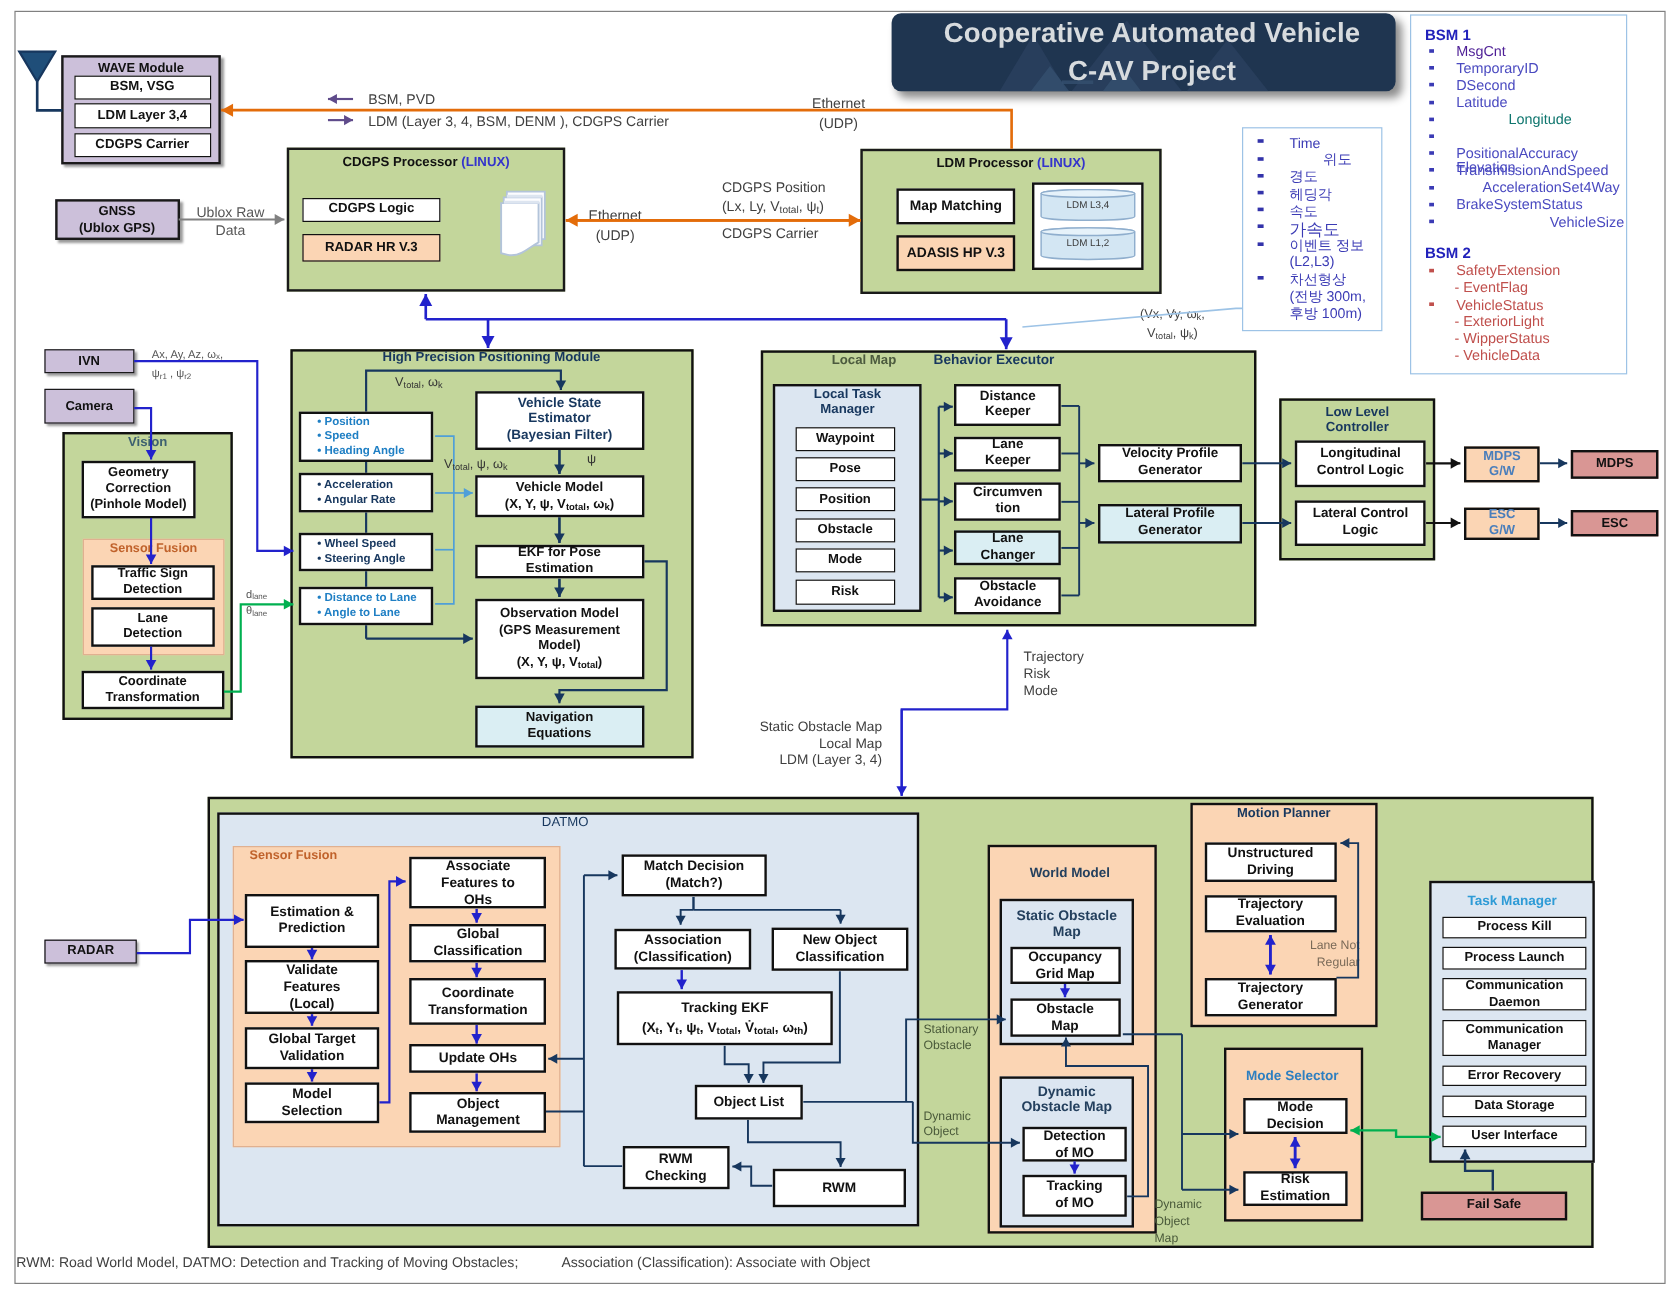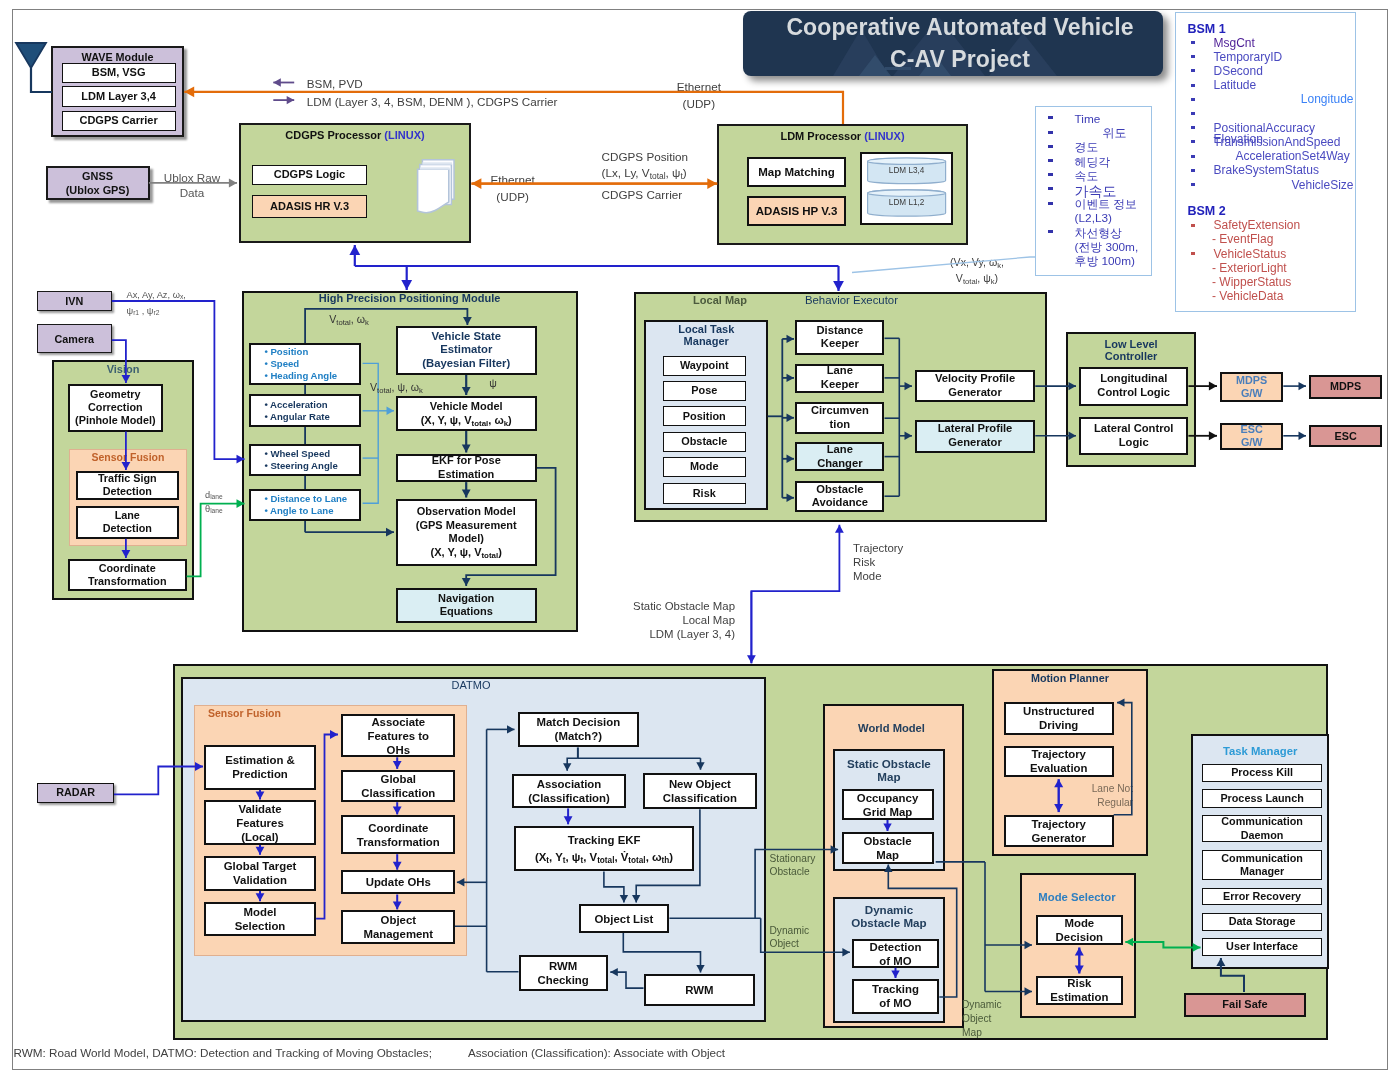--- a/index.html
+++ b/index.html
@@ -52,21 +52,21 @@
 <div class="b" style="left:45.5px;top:166px;width:104px;height:34px;background:#ccc0da;border:2.2px solid #1a1a1a;box-shadow:2.5px 2.5px 2px rgba(0,0,0,0.4);font-size:10.9px;font-weight:bold;color:#111;line-height:1.3;">
       <span>GNSS</span>
       <span>(Ublox GPS)</span>
     </div>
 <div class="grp" style="left:239px;top:123px;width:232px;height:120px;background:#c3d69b;border:2.6px solid #1a1a1a;"></div>
 <div class="t" style="left:239px;top:129px;width:232px;text-align:center;font-size:11.0px;font-weight:bold;color:#111;"><span>CDGPS Processor</span> <span style="color:#3333cc">(LINUX)</span></div>
 <div class="b" style="left:251.9px;top:165.2px;width:115.2px;height:19.6px;background:#fff;border:1.8px solid #111;font-size:11.0px;color:#111;line-height:1.23;font-weight:bold;">
 <span>CDGPS Logic</span>
 </div>
 <div class="b" style="left:251.9px;top:195px;width:115.2px;height:23.3px;background:#fbd5b4;border:1.8px solid #111;font-size:11.0px;color:#111;line-height:1.23;font-weight:bold;">
-<span>ADASIS HR V.3</span>
+<span>RADAR HR V.3</span>
 </div>
 <svg class="ov" style="z-index:4">
 <path d="M422.4,159.7 L454,159.7 L454,199.2 L422.4,199.2 Z" fill="#fdfdff" stroke="#b3c4da" stroke-width="1.5"></path>
 <path d="M419.8,164.4 L451.4,164.4 L451.4,204.4 L419.8,204.4 Z" fill="#fdfdff" stroke="#b3c4da" stroke-width="1.5"></path>
 <path d="M417.6,169.3 L448.8,169.3 L448.8,202.0 C444.0,204.5 440.0,208.0 435.0,210.5 C430.0,213.0 425.5,213.2 421.5,212.0 L417.6,211.0 Z" fill="#ffffff" stroke="#b3c4da" stroke-width="1.6"></path>
 <path d="M422.4,163.5 L452,163.5" stroke="#dde5f0" stroke-width="2.4" fill="none"></path>
 <path d="M420,168.5 L449.5,168.5" stroke="#dde5f0" stroke-width="2.4" fill="none"></path>
 </svg>
 <div class="grp" style="left:717px;top:124px;width:251px;height:121px;background:#c3d69b;border:2.6px solid #1a1a1a;"></div>
 <div class="t" style="left:717px;top:130px;width:251px;text-align:center;font-size:11.0px;font-weight:bold;color:#111;"><span>LDM Processor</span> <span style="color:#3333cc">(LINUX)</span></div>
@@ -168,21 +168,21 @@
 <div class="t" style="left:370px;top:381px;width:80px;text-align:left;font-size:10.6px;color:#333;line-height:1.2;z-index:4;">
 <div>V<sub>total</sub>, ψ, ω<sub>k</sub></div>
 </div>
 <div class="t" style="left:478px;top:377px;width:30px;text-align:center;font-size:10.6px;color:#333;line-height:1.2;z-index:4;">
 <div>ψ</div>
 </div>
 <div class="grp" style="left:633.6px;top:291.7px;width:413.3px;height:230.1px;background:#c3d69b;border:2.4px solid #111;"></div>
 <div class="t" style="left:660px;top:294px;width:120px;text-align:center;font-size:11.0px;color:#4c5b3e;line-height:1.2;font-weight:bold;">
 <div>Local Map</div>
 </div>
-<div class="t" style="left:778px;top:294px;width:120px;text-align:right;font-size:11.4px;color:#17375e;line-height:1.2;font-weight:normal;">
+<div class="t" style="left:778px;top:294px;width:120px;text-align:left;font-size:11.4px;color:#17375e;line-height:1.2;font-weight:bold;">
 <div>Behavior Executor</div>
 </div>
 <div class="grp" style="left:644.3px;top:320.3px;width:123.9px;height:189.4px;background:#dce6f1;border:2.2px solid #111;"></div>
 <div class="t" style="left:644.3px;top:323px;width:123.9px;text-align:center;font-size:11.0px;color:#17375e;line-height:1.1;font-weight:bold;">
 <div>Local Task</div>
 <div>Manager</div>
 </div>
 <div class="b" style="left:662.8px;top:356.3px;width:82.9px;height:19.7px;background:#fff;border:1.8px solid #111;font-size:10.9px;color:#111;line-height:1.23;font-weight:bold;">
 <span>Waypoint</span>
 </div>
@@ -449,21 +449,21 @@
 <div class="t" style="left:1187.5px;top:21.5px;width:80px;text-align:left;font-size:12.5px;font-weight:bold;color:#2222bb;">BSM 1</div>
 <div class="t" style="left:1190.8px;top:41.0px;width:4.5px;height:3px;background:#3b3bb5;"></div>
 <div class="t" style="left:1213.5px;top:36.6px;width:140px;text-align:left;font-size:12.0px;color:#4c1d95;line-height:1.1;">MsgCnt</div>
 <div class="t" style="left:1190.8px;top:55.2px;width:4.5px;height:3px;background:#3b3bb5;"></div>
 <div class="t" style="left:1213.5px;top:50.8px;width:140px;text-align:left;font-size:12.0px;color:#4a4ac0;line-height:1.1;">TemporaryID</div>
 <div class="t" style="left:1190.8px;top:69.4px;width:4.5px;height:3px;background:#3b3bb5;"></div>
 <div class="t" style="left:1213.5px;top:65.0px;width:140px;text-align:left;font-size:12.0px;color:#4a4ac0;line-height:1.1;">DSecond</div>
 <div class="t" style="left:1190.8px;top:83.6px;width:4.5px;height:3px;background:#3b3bb5;"></div>
 <div class="t" style="left:1213.5px;top:79.2px;width:140px;text-align:left;font-size:12.0px;color:#4a4ac0;line-height:1.1;">Latitude</div>
 <div class="t" style="left:1190.8px;top:97.8px;width:4.5px;height:3px;background:#3b3bb5;"></div>
-<div class="t" style="left:1213.5px;top:93.4px;width:140px;text-align:right;font-size:12.0px;color:#3b82f6;line-height:1.1;">Longitude</div>
+<div class="t" style="left:1213.5px;top:93.4px;width:140px;text-align:center;font-size:12.0px;color:#0f766e;line-height:1.1;">Longitude</div>
 <div class="t" style="left:1190.8px;top:112.0px;width:4.5px;height:3px;background:#3b3bb5;"></div>
 <div class="t" style="left:1213.5px;top:107.6px;width:140px;text-align:left;font-size:12.0px;color:#4a4ac0;line-height:1.1;margin-top:25px;">Elevation</div>
 <div class="t" style="left:1190.8px;top:126.2px;width:4.5px;height:3px;background:#3b3bb5;"></div>
 <div class="t" style="left:1213.5px;top:121.8px;width:140px;text-align:left;font-size:12.0px;color:#4a4ac0;line-height:1.1;">PositionalAccuracy</div>
 <div class="t" style="left:1190.8px;top:140.4px;width:4.5px;height:3px;background:#3b3bb5;"></div>
 <div class="t" style="left:1213.5px;top:136.0px;width:140px;text-align:left;font-size:12.0px;color:#4a4ac0;line-height:1.1;">TransmissionAndSpeed</div>
 <div class="t" style="left:1190.8px;top:154.6px;width:4.5px;height:3px;background:#3b3bb5;"></div>
 <div class="t" style="left:1213.5px;top:150.2px;width:140px;text-align:left;font-size:12.0px;color:#4a4ac0;line-height:1.1;margin-left:22px;">AccelerationSet4Way</div>
 <div class="t" style="left:1190.8px;top:168.8px;width:4.5px;height:3px;background:#3b3bb5;"></div>
 <div class="t" style="left:1213.5px;top:164.4px;width:140px;text-align:left;font-size:12.0px;color:#4a4ac0;line-height:1.1;">BrakeSystemStatus</div>

